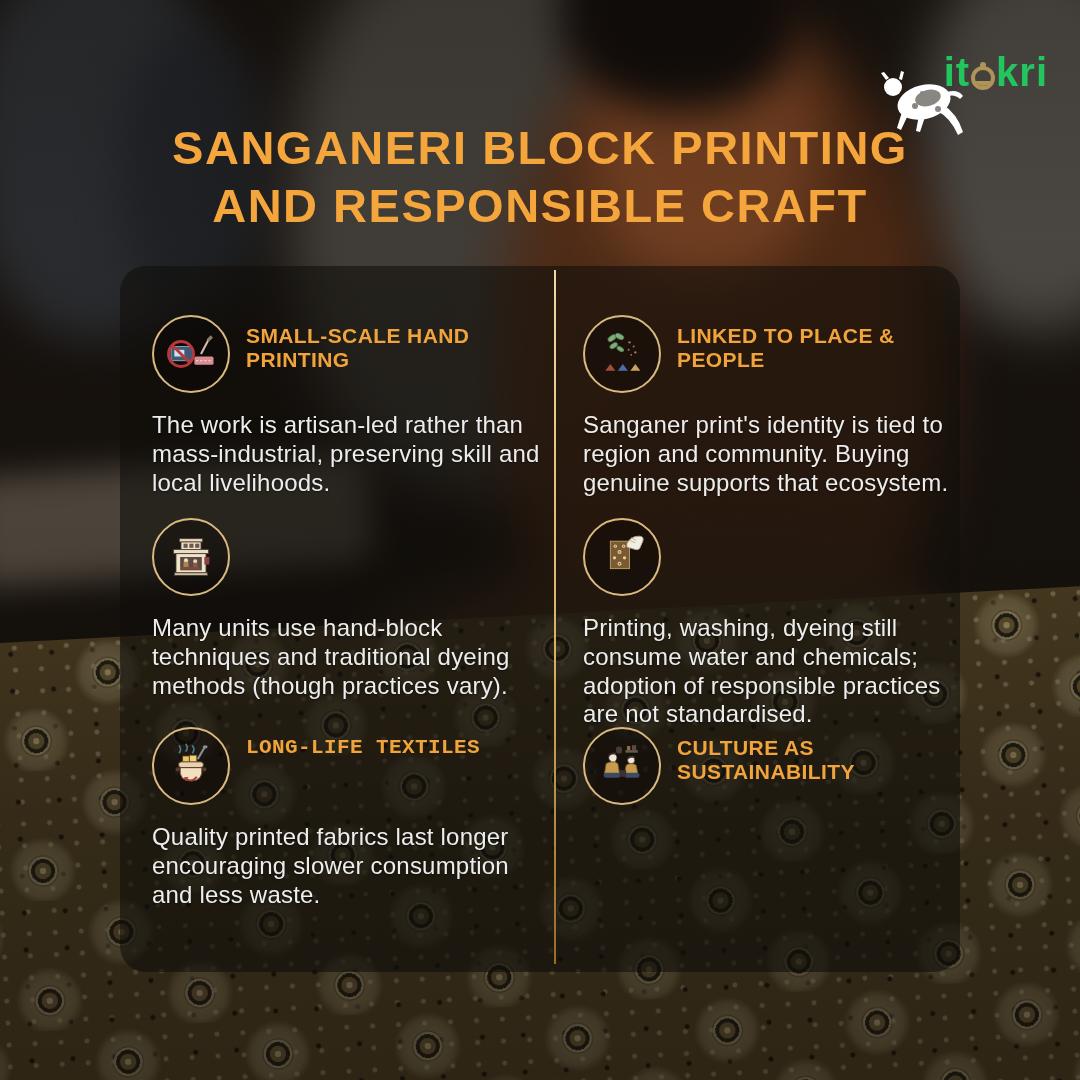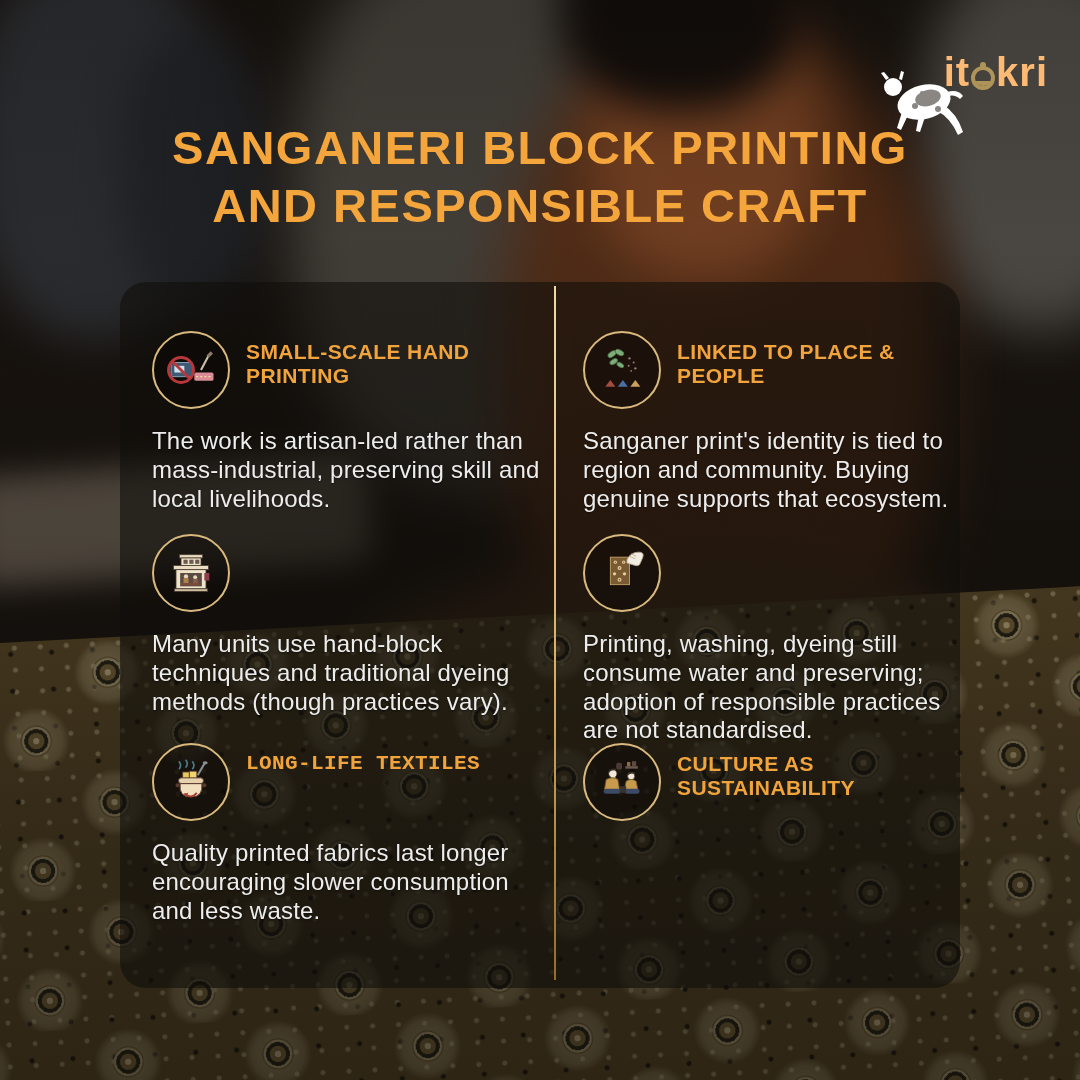--- a/index.html
+++ b/index.html
@@ -34,28 +34,28 @@
   .shade{position:absolute;inset:0;
     background:linear-gradient(to bottom,
       rgba(8,6,4,.38) 0%, rgba(8,6,4,.30) 22%,
       rgba(8,6,4,.38) 52%, rgba(8,6,4,.55) 75%, rgba(8,6,4,.62) 100%);}
 
   
   .title{position:absolute;top:88px;left:0;right:0;text-align:center;
     color:#F4A53C;font-size:47px;font-weight:800;letter-spacing:1.5px;
     line-height:1.22;text-transform:uppercase;}
   .logo{position:absolute;top:46px;right:28px;width:180px;height:120px;}
-  .logo-text{position:absolute;top:6px;right:4px;color:#fdba74;font-size:40px;
+  .logo-text{position:absolute;top:6px;right:4px;color:#22c55e;font-size:40px;
     font-weight:bold;letter-spacing:1px;line-height:1;}
   .logo-o{display:inline-block;vertical-align:-4px;}
   .logo-cow{position:absolute;left:0px;top:16px;width:112px;height:96px;}
 
   
   .panel{position:absolute;left:120px;top:266px;width:840px;height:706px;
-    border-radius:26px;background:rgba(16,13,10,.58);margin-top:16px;}
+    border-radius:26px;background:rgba(16,13,10,.58);}
   .divider{position:absolute;left:434px;top:4px;bottom:8px;width:2px;
     background:linear-gradient(to bottom,#EFD9A8,#C69throw 60%,#a4742c);
     background:linear-gradient(to bottom,#EFD9A8 0%,#D9B060 55%,#9a6b23 100%);}
 
   .cards{position:absolute;inset:0;display:grid;
     grid-template-columns:390px 377px;column-gap:41px;
     grid-template-rows:203px 209px auto;padding:49px 0 0 32px;}
   .card{position:relative;}
   .card-head{display:flex;align-items:flex-start;gap:16px;height:96px;box-sizing:border-box;}
   .icon-circle{flex:0 0 auto;width:74px;height:74px;border-radius:50%;
@@ -214,21 +214,21 @@
                 <circle cx="33" cy="30" r="1"></circle>
                   <circle cx="33" cy="44" r="1"></circle>
                 <circle cx="28" cy="23" r=".8"></circle>
                   <circle cx="38" cy="23" r=".8"></circle>
               </g>
               <path d="M42 20 q4 -9 14 -9 q7 0 5 6 l-3 7 q-1 4 -6 3 l-10 -3 z" fill="#f2ede2" stroke="#b9a98c" stroke-width="1"></path>
               <path d="M47 13 l6 3 M45 16 l7 3" stroke="#b9a98c" stroke-width="1" fill="none"></path>
             </svg>
           </div>
         </div>
-        <p class="card-body">Printing, washing, dyeing still consume water and preserving; adoption of responsible practices are not standardised.</p>
+        <p class="card-body">Printing, washing, dyeing still consume water and chemicals; adoption of responsible practices are not standardised.</p>
       </article>
 
       <article class="card col-l">
         <div class="card-head">
           <div class="icon-circle">
             <svg viewBox="0 0 72 72">
               <path d="M22 12 q3 4 0 8 M30 10 q3 4 0 8 M38 12 q3 4 0 8" stroke="#4a7e8c" stroke-width="2" fill="none" stroke-linecap="round"></path>
               <path d="M52 14 l-8 14" stroke="#8a8f96" stroke-width="2.5" fill="none"></path>
               <ellipse cx="53" cy="13" rx="3" ry="2" fill="#8a8f96"></ellipse>
               <g>

